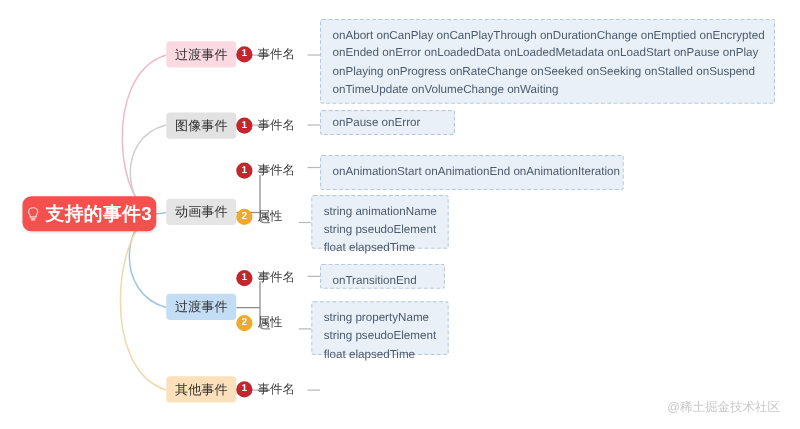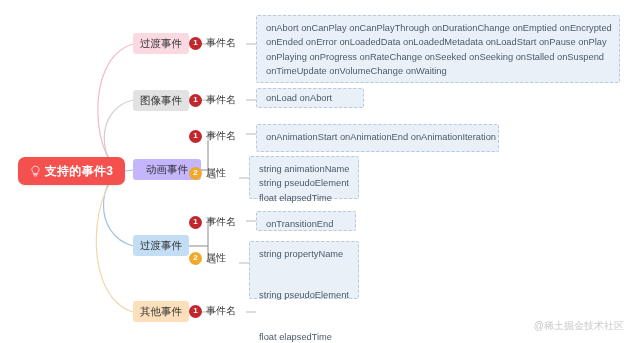--- a/index.html
+++ b/index.html
@@ -36,21 +36,21 @@
     border-radius: 7px;
     background: #f4504d;
     display: flex;
     align-items: center;
     justify-content: center;
     gap: 4px;
     box-shadow: 0 1px 2px rgba(0,0,0,0.10);
   }
   .root-label {
     color: #ffffff;
-    font-size: 12px;
+    font-size: 15px;
     font-weight: bold;
     letter-spacing: 0.3px;
     white-space: nowrap;
   }
   .bulb-icon {
     width: 11px;
     height: 13px;
     display: block;
     flex: 0 0 auto;
   }
@@ -64,21 +64,21 @@
     align-items: center;
     justify-content: center;
     font-size: 10.5px;
     color: #333333;
     white-space: nowrap;
     padding: 0 9px;
     box-sizing: border-box;
   }
   .branch-media      { left: 133px; top: 33px;  width: 56px; background: #fbd9e3; }
   .branch-image      { left: 133px; top: 90px;  width: 56px; background: #e2e2e2; }
-  .branch-animation  { left: 133px; top: 159px; width: 68px; background: #c4b5fd; }
+  .branch-animation  { left: 133px; top: 159px; width: 56px; background: #e5e5e5; }
   .branch-transition { left: 133px; top: 235px; width: 56px; background: #c3ddf5; }
   .branch-other      { left: 133px; top: 301px; width: 56px; background: #fbe0bb; }
 
   
   .sub-item {
     position: absolute;
     display: flex;
     align-items: center;
     gap: 4px;
     white-space: nowrap;
@@ -126,21 +126,21 @@
     font-size: 9.3px;
     line-height: 1.55;
   }
   .box-line { white-space: nowrap; }
 
   .box-media      { left: 256px; top: 15px;  width: 364px; height: 68px; }
   .box-image      { left: 256px; top: 88px;  width: 108px; height: 20px; justify-content: center; }
   .box-anim-name  { left: 256px; top: 124px; width: 243px; height: 28px; }
   .box-anim-prop  { left: 249px; top: 156px; width: 110px; height: 43px; }
   .box-trans-name { left: 256px; top: 211px; width: 100px; height: 20px; }
-  .box-trans-prop { left: 249px; top: 241px; width: 110px; height: 58px; gap: 27px; }
+  .box-trans-prop { left: 249px; top: 241px; width: 110px; height: 43px; }
   .box-other      { left: 256px; top: 300px; width: 76px;  height: 20px; }
 
   
   .watermark {
     position: absolute;
     right: 16px;
     bottom: 10px;
     font-size: 10px;
     color: #c9c9c9;
     white-space: nowrap;
@@ -239,21 +239,21 @@
   </div>
 
   <div class="box box-media">
     <span class="box-line">onAbort onCanPlay onCanPlayThrough onDurationChange onEmptied onEncrypted</span>
     <span class="box-line">onEnded onError onLoadedData onLoadedMetadata onLoadStart onPause onPlay</span>
     <span class="box-line">onPlaying onProgress onRateChange onSeeked onSeeking onStalled onSuspend</span>
     <span class="box-line">onTimeUpdate onVolumeChange onWaiting</span>
   </div>
 
   <div class="box box-image">
-    <span class="box-line">onLoad onAbort</span>
+    <span class="box-line">onPause onError</span>
   </div>
 
   <div class="box box-anim-name">
     <span class="box-line">onAnimationStart onAnimationEnd onAnimationIteration</span>
   </div>
 
   <div class="box box-anim-prop">
     <span class="box-line">string animationName</span>
     <span class="box-line">string pseudoElement</span>
     <span class="box-line">float elapsedTime</span>

